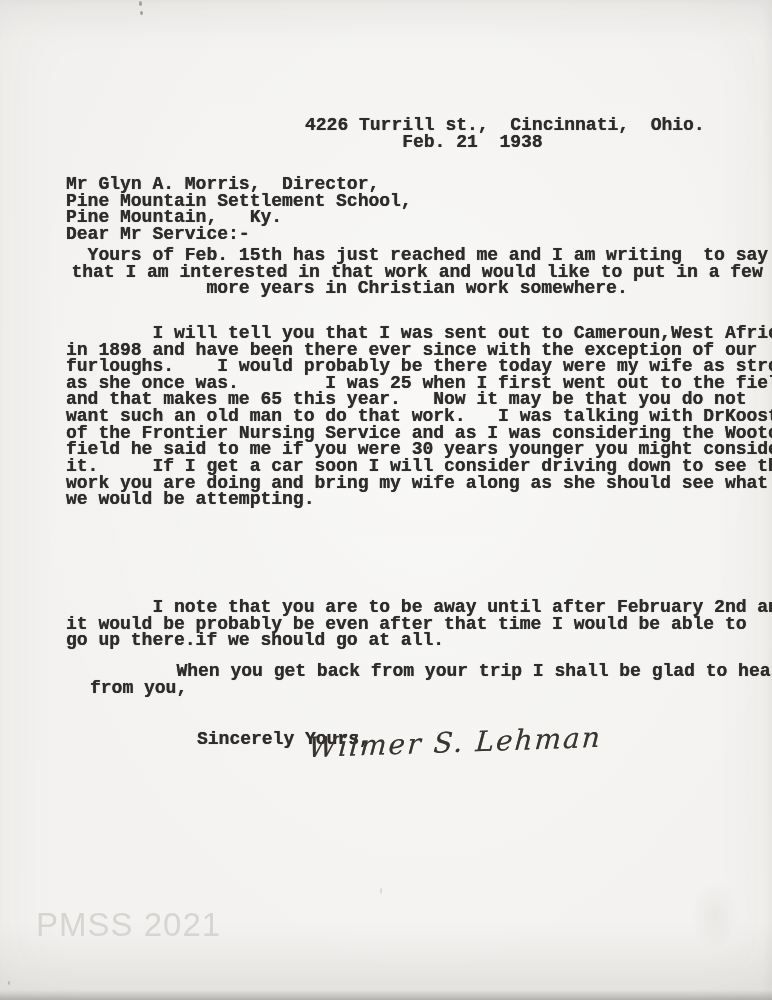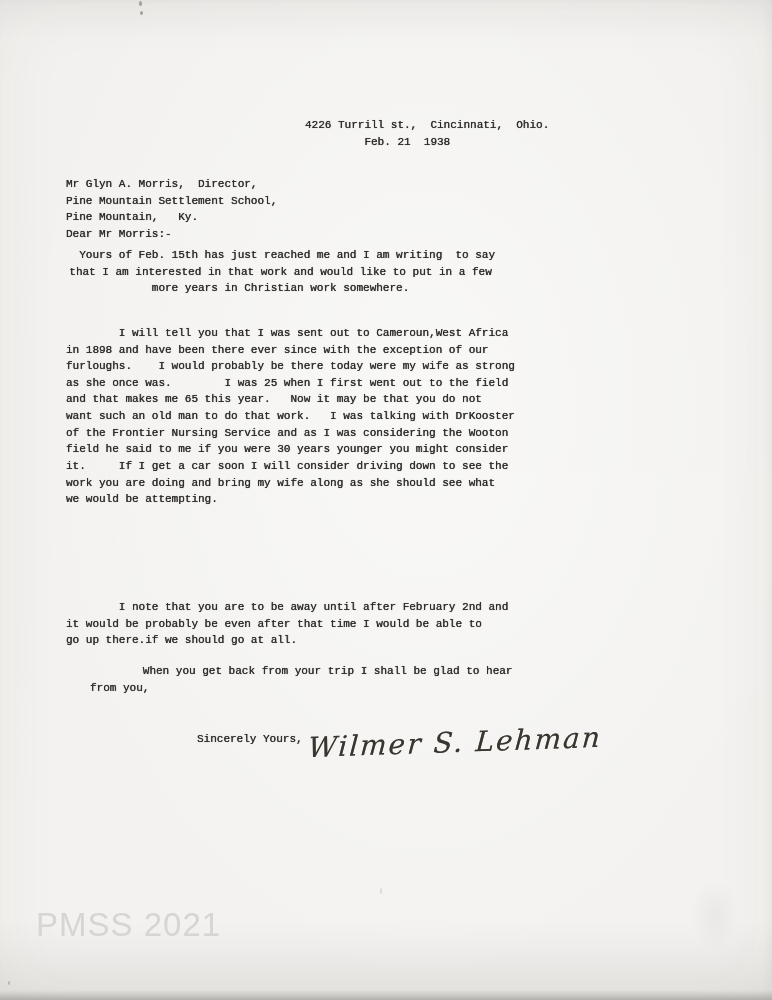--- a/index.html
+++ b/index.html
@@ -17,25 +17,26 @@
     background:
       radial-gradient(ellipse at 55% 40%, rgba(255,255,255,0.5), rgba(255,255,255,0) 70%),
       linear-gradient(180deg, #eceae8 0%, #f2f1ef 4%, #f3f2f0 92%, #e6e5e2 99%, #b9b8b5 100%),
       #f1f0ee;
     box-shadow: inset 0 0 70px rgba(60,55,45,0.05), inset -4px 0 10px rgba(0,0,0,0.03);
   }
   .typed {
     position: absolute;
     white-space: pre;
     font-family: "Liberation Mono", monospace;
-    font-size: 11px;
+    font-size: 18px;
     line-height: 16.6px;
     letter-spacing: 0px;
     color: #2e2c2a;
     text-shadow: 0 0 0.7px rgba(46,44,42,0.85), 0.3px 0.3px 0.5px rgba(46,44,42,0.35);
+    font-weight: bold;
   }
   .heading    { left: 305px; top: 117px; }
   .recipient  { left: 66px;  top: 176px; }
   .salutation { left: 66px;  top: 226px; }
   .para-1 { left: 66px; top: 247px; text-align: center; }
   .para-2 { left: 66px; top: 325px; }
   .para-3 { left: 66px; top: 458px; }
   .para-4 { left: 66px; top: 522px; }
   .para-5 { left: 66px; top: 599px; }
   .para-6 { left: 66px; top: 663px; margin-left: 24px; }
@@ -81,21 +82,21 @@
 
 <div class="page">
 
   <div class="typed heading">4226 Turrill st.,  Cincinnati,  Ohio.
          Feb. 21  1938</div>
 
   <div class="typed recipient">Mr Glyn A. Morris,  Director,
 Pine Mountain Settlement School,
 Pine Mountain,   Ky.</div>
 
-  <div class="typed salutation">Dear Mr Morris:-</div>
+  <div class="typed salutation">Dear Mr Service:-</div>
 
   <div class="typed para-1">  Yours of Feb. 15th has just reached me and I am writing  to say
 that I am interested in that work and would like to put in a few
 more years in Christian work somewhere.</div>
 
   <div class="typed para-2">        I will tell you that I was sent out to Cameroun,West Africa
 in 1898 and have been there ever since with the exception of our
 furloughs.    I would probably be there today were my wife as strong
 as she once was.        I was 25 when I first went out to the field
 and that makes me 65 this year.   Now it may be that you do not

